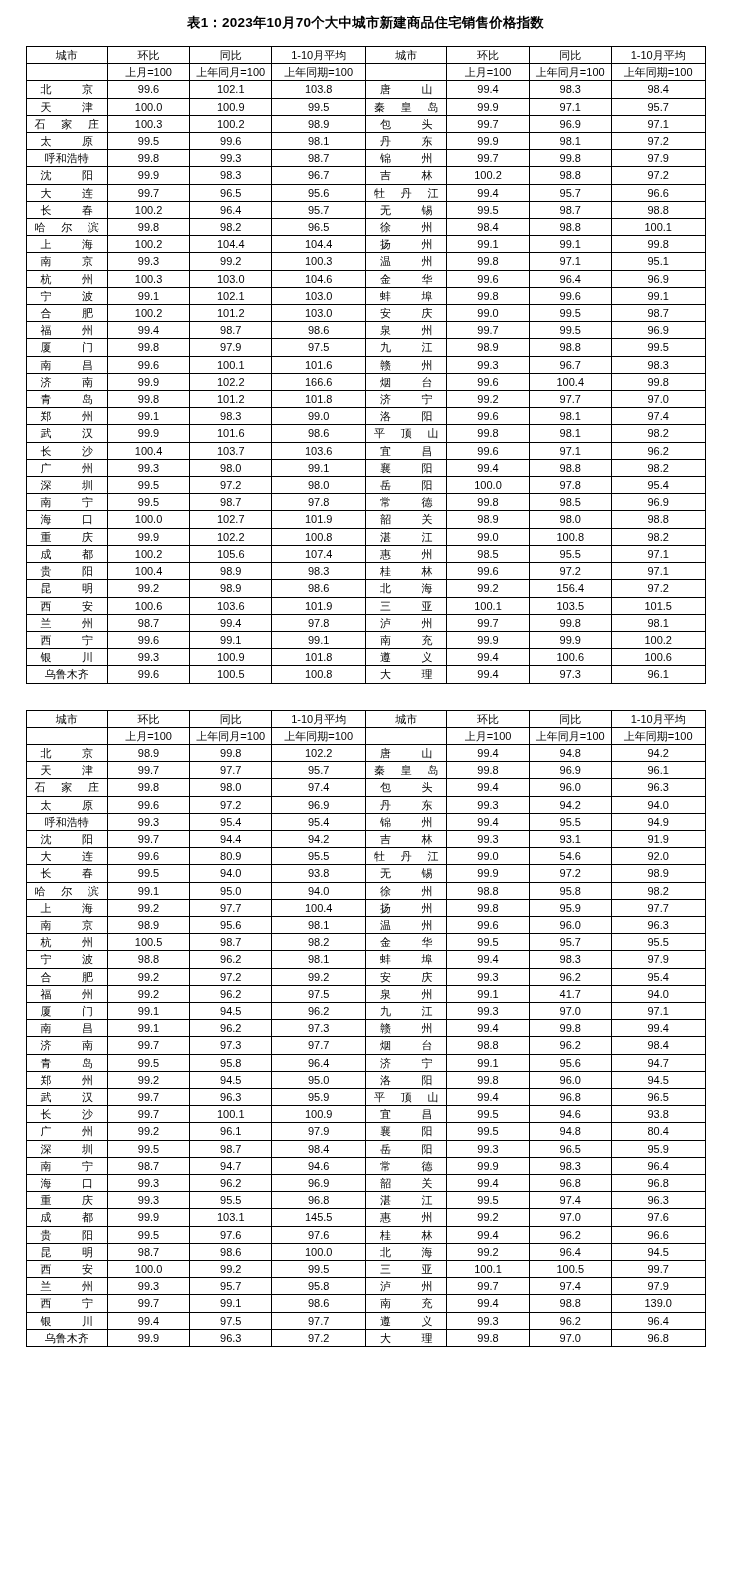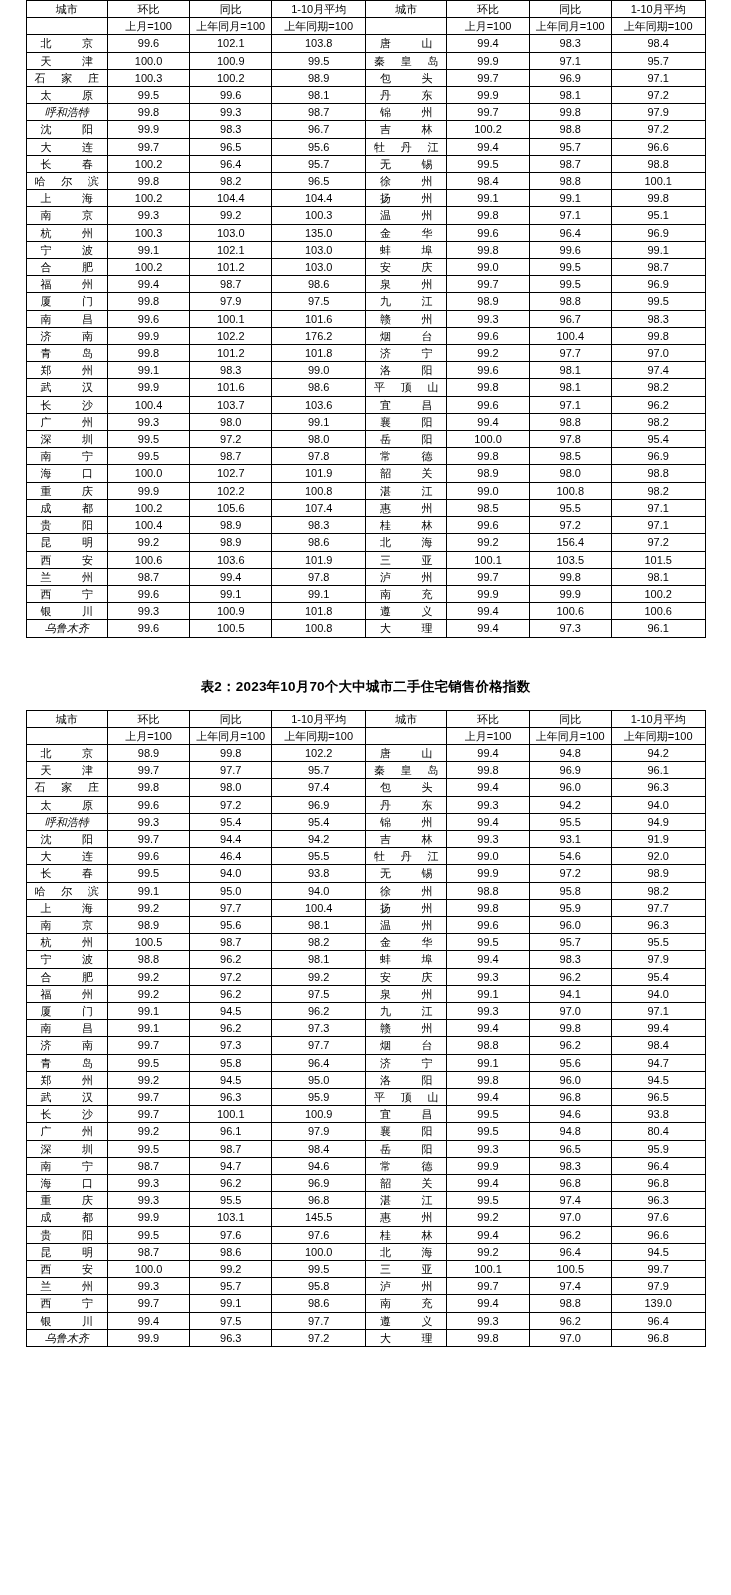--- a/index.html
+++ b/index.html
@@ -68,29 +68,770 @@
   }
   .city-cell {
     font-size: 11.5px;
     letter-spacing: 0px;
   }
   .city-inner {
     display: flex;
     justify-content: space-between;
     padding: 0 14px;
   }
-  .city-inner.one { justify-content: center; font-style: italic; }
+  .city-inner.one { justify-content: center; }
   .city-inner span { display: inline-block; }
   .num-cell { font-size: 11px; }
   .spacer { height: 26px; }
 </style>
 </head>
 <body>
 
 <div class="page">
+  <div class="table-block">
+    <div class="tbl-title">表1：2023年10月70个大中城市新建商品住宅销售价格指数</div>
+    <table class="idx">
+      <colgroup>
+        <col class="c-city">
+          <col class="c-num">
+          <col class="c-num">
+          <col class="c-num3">
+        <col class="c-city">
+          <col class="c-num">
+          <col class="c-num">
+          <col class="c-num3">
+      </colgroup>
+      <thead>
+        <tr>
+          <th class="hdr-main">城市</th>
+          <th class="hdr-main">环比</th>
+          <th class="hdr-main">同比</th>
+          <th class="hdr-main">1-10月平均</th>
+          <th class="hdr-main">城市</th>
+          <th class="hdr-main">环比</th>
+          <th class="hdr-main">同比</th>
+          <th class="hdr-main">1-10月平均</th>
+        </tr>
+        <tr>
+          <th class="hdr-sub"></th>
+          <th class="hdr-sub">上月=100</th>
+          <th class="hdr-sub">上年同月=100</th>
+          <th class="hdr-sub">上年同期=100</th>
+          <th class="hdr-sub"></th>
+          <th class="hdr-sub">上月=100</th>
+          <th class="hdr-sub">上年同月=100</th>
+          <th class="hdr-sub">上年同期=100</th>
+        </tr>
+      </thead>
+      <tbody id="tbody-1">
+          <tr>
+            <td class="city-cell">
+              <div class="city-inner">
+                <span>北</span>
+                <span>京</span>
+              </div>
+            </td>
+            <td class="num-cell">99.6</td>
+            <td class="num-cell">102.1</td>
+            <td class="num-cell">103.8</td>
+            <td class="city-cell">
+              <div class="city-inner">
+                <span>唐</span>
+                <span>山</span>
+              </div>
+            </td>
+            <td class="num-cell">99.4</td>
+            <td class="num-cell">98.3</td>
+            <td class="num-cell">98.4</td>
+          </tr>
+          <tr>
+            <td class="city-cell">
+              <div class="city-inner">
+                <span>天</span>
+                <span>津</span>
+              </div>
+            </td>
+            <td class="num-cell">100.0</td>
+            <td class="num-cell">100.9</td>
+            <td class="num-cell">99.5</td>
+            <td class="city-cell">
+              <div class="city-inner" style="padding: 0px 8px;">
+                <span>秦</span>
+                <span>皇</span>
+                <span>岛</span>
+              </div>
+            </td>
+            <td class="num-cell">99.9</td>
+            <td class="num-cell">97.1</td>
+            <td class="num-cell">95.7</td>
+          </tr>
+          <tr>
+            <td class="city-cell">
+              <div class="city-inner" style="padding: 0px 8px;">
+                <span>石</span>
+                <span>家</span>
+                <span>庄</span>
+              </div>
+            </td>
+            <td class="num-cell">100.3</td>
+            <td class="num-cell">100.2</td>
+            <td class="num-cell">98.9</td>
+            <td class="city-cell">
+              <div class="city-inner">
+                <span>包</span>
+                <span>头</span>
+              </div>
+            </td>
+            <td class="num-cell">99.7</td>
+            <td class="num-cell">96.9</td>
+            <td class="num-cell">97.1</td>
+          </tr>
+          <tr>
+            <td class="city-cell">
+              <div class="city-inner">
+                <span>太</span>
+                <span>原</span>
+              </div>
+            </td>
+            <td class="num-cell">99.5</td>
+            <td class="num-cell">99.6</td>
+            <td class="num-cell">98.1</td>
+            <td class="city-cell">
+              <div class="city-inner">
+                <span>丹</span>
+                <span>东</span>
+              </div>
+            </td>
+            <td class="num-cell">99.9</td>
+            <td class="num-cell">98.1</td>
+            <td class="num-cell">97.2</td>
+          </tr>
+          <tr>
+            <td class="city-cell">
+              <div class="city-inner one" style="padding: 0px 4px;">呼和浩特</div>
+            </td>
+            <td class="num-cell">99.8</td>
+            <td class="num-cell">99.3</td>
+            <td class="num-cell">98.7</td>
+            <td class="city-cell">
+              <div class="city-inner">
+                <span>锦</span>
+                <span>州</span>
+              </div>
+            </td>
+            <td class="num-cell">99.7</td>
+            <td class="num-cell">99.8</td>
+            <td class="num-cell">97.9</td>
+          </tr>
+          <tr>
+            <td class="city-cell">
+              <div class="city-inner">
+                <span>沈</span>
+                <span>阳</span>
+              </div>
+            </td>
+            <td class="num-cell">99.9</td>
+            <td class="num-cell">98.3</td>
+            <td class="num-cell">96.7</td>
+            <td class="city-cell">
+              <div class="city-inner">
+                <span>吉</span>
+                <span>林</span>
+              </div>
+            </td>
+            <td class="num-cell">100.2</td>
+            <td class="num-cell">98.8</td>
+            <td class="num-cell">97.2</td>
+          </tr>
+          <tr>
+            <td class="city-cell">
+              <div class="city-inner">
+                <span>大</span>
+                <span>连</span>
+              </div>
+            </td>
+            <td class="num-cell">99.7</td>
+            <td class="num-cell">96.5</td>
+            <td class="num-cell">95.6</td>
+            <td class="city-cell">
+              <div class="city-inner" style="padding: 0px 8px;">
+                <span>牡</span>
+                <span>丹</span>
+                <span>江</span>
+              </div>
+            </td>
+            <td class="num-cell">99.4</td>
+            <td class="num-cell">95.7</td>
+            <td class="num-cell">96.6</td>
+          </tr>
+          <tr>
+            <td class="city-cell">
+              <div class="city-inner">
+                <span>长</span>
+                <span>春</span>
+              </div>
+            </td>
+            <td class="num-cell">100.2</td>
+            <td class="num-cell">96.4</td>
+            <td class="num-cell">95.7</td>
+            <td class="city-cell">
+              <div class="city-inner">
+                <span>无</span>
+                <span>锡</span>
+              </div>
+            </td>
+            <td class="num-cell">99.5</td>
+            <td class="num-cell">98.7</td>
+            <td class="num-cell">98.8</td>
+          </tr>
+          <tr>
+            <td class="city-cell">
+              <div class="city-inner" style="padding: 0px 8px;">
+                <span>哈</span>
+                <span>尔</span>
+                <span>滨</span>
+              </div>
+            </td>
+            <td class="num-cell">99.8</td>
+            <td class="num-cell">98.2</td>
+            <td class="num-cell">96.5</td>
+            <td class="city-cell">
+              <div class="city-inner">
+                <span>徐</span>
+                <span>州</span>
+              </div>
+            </td>
+            <td class="num-cell">98.4</td>
+            <td class="num-cell">98.8</td>
+            <td class="num-cell">100.1</td>
+          </tr>
+          <tr>
+            <td class="city-cell">
+              <div class="city-inner">
+                <span>上</span>
+                <span>海</span>
+              </div>
+            </td>
+            <td class="num-cell">100.2</td>
+            <td class="num-cell">104.4</td>
+            <td class="num-cell">104.4</td>
+            <td class="city-cell">
+              <div class="city-inner">
+                <span>扬</span>
+                <span>州</span>
+              </div>
+            </td>
+            <td class="num-cell">99.1</td>
+            <td class="num-cell">99.1</td>
+            <td class="num-cell">99.8</td>
+          </tr>
+          <tr>
+            <td class="city-cell">
+              <div class="city-inner">
+                <span>南</span>
+                <span>京</span>
+              </div>
+            </td>
+            <td class="num-cell">99.3</td>
+            <td class="num-cell">99.2</td>
+            <td class="num-cell">100.3</td>
+            <td class="city-cell">
+              <div class="city-inner">
+                <span>温</span>
+                <span>州</span>
+              </div>
+            </td>
+            <td class="num-cell">99.8</td>
+            <td class="num-cell">97.1</td>
+            <td class="num-cell">95.1</td>
+          </tr>
+          <tr>
+            <td class="city-cell">
+              <div class="city-inner">
+                <span>杭</span>
+                <span>州</span>
+              </div>
+            </td>
+            <td class="num-cell">100.3</td>
+            <td class="num-cell">103.0</td>
+            <td class="num-cell">104.6</td>
+            <td class="city-cell">
+              <div class="city-inner">
+                <span>金</span>
+                <span>华</span>
+              </div>
+            </td>
+            <td class="num-cell">99.6</td>
+            <td class="num-cell">96.4</td>
+            <td class="num-cell">96.9</td>
+          </tr>
+          <tr>
+            <td class="city-cell">
+              <div class="city-inner">
+                <span>宁</span>
+                <span>波</span>
+              </div>
+            </td>
+            <td class="num-cell">99.1</td>
+            <td class="num-cell">102.1</td>
+            <td class="num-cell">103.0</td>
+            <td class="city-cell">
+              <div class="city-inner">
+                <span>蚌</span>
+                <span>埠</span>
+              </div>
+            </td>
+            <td class="num-cell">99.8</td>
+            <td class="num-cell">99.6</td>
+            <td class="num-cell">99.1</td>
+          </tr>
+          <tr>
+            <td class="city-cell">
+              <div class="city-inner">
+                <span>合</span>
+                <span>肥</span>
+              </div>
+            </td>
+            <td class="num-cell">100.2</td>
+            <td class="num-cell">101.2</td>
+            <td class="num-cell">103.0</td>
+            <td class="city-cell">
+              <div class="city-inner">
+                <span>安</span>
+                <span>庆</span>
+              </div>
+            </td>
+            <td class="num-cell">99.0</td>
+            <td class="num-cell">99.5</td>
+            <td class="num-cell">98.7</td>
+          </tr>
+          <tr>
+            <td class="city-cell">
+              <div class="city-inner">
+                <span>福</span>
+                <span>州</span>
+              </div>
+            </td>
+            <td class="num-cell">99.4</td>
+            <td class="num-cell">98.7</td>
+            <td class="num-cell">98.6</td>
+            <td class="city-cell">
+              <div class="city-inner">
+                <span>泉</span>
+                <span>州</span>
+              </div>
+            </td>
+            <td class="num-cell">99.7</td>
+            <td class="num-cell">99.5</td>
+            <td class="num-cell">96.9</td>
+          </tr>
+          <tr>
+            <td class="city-cell">
+              <div class="city-inner">
+                <span>厦</span>
+                <span>门</span>
+              </div>
+            </td>
+            <td class="num-cell">99.8</td>
+            <td class="num-cell">97.9</td>
+            <td class="num-cell">97.5</td>
+            <td class="city-cell">
+              <div class="city-inner">
+                <span>九</span>
+                <span>江</span>
+              </div>
+            </td>
+            <td class="num-cell">98.9</td>
+            <td class="num-cell">98.8</td>
+            <td class="num-cell">99.5</td>
+          </tr>
+          <tr>
+            <td class="city-cell">
+              <div class="city-inner">
+                <span>南</span>
+                <span>昌</span>
+              </div>
+            </td>
+            <td class="num-cell">99.6</td>
+            <td class="num-cell">100.1</td>
+            <td class="num-cell">101.6</td>
+            <td class="city-cell">
+              <div class="city-inner">
+                <span>赣</span>
+                <span>州</span>
+              </div>
+            </td>
+            <td class="num-cell">99.3</td>
+            <td class="num-cell">96.7</td>
+            <td class="num-cell">98.3</td>
+          </tr>
+          <tr>
+            <td class="city-cell">
+              <div class="city-inner">
+                <span>济</span>
+                <span>南</span>
+              </div>
+            </td>
+            <td class="num-cell">99.9</td>
+            <td class="num-cell">102.2</td>
+            <td class="num-cell">166.6</td>
+            <td class="city-cell">
+              <div class="city-inner">
+                <span>烟</span>
+                <span>台</span>
+              </div>
+            </td>
+            <td class="num-cell">99.6</td>
+            <td class="num-cell">100.4</td>
+            <td class="num-cell">99.8</td>
+          </tr>
+          <tr>
+            <td class="city-cell">
+              <div class="city-inner">
+                <span>青</span>
+                <span>岛</span>
+              </div>
+            </td>
+            <td class="num-cell">99.8</td>
+            <td class="num-cell">101.2</td>
+            <td class="num-cell">101.8</td>
+            <td class="city-cell">
+              <div class="city-inner">
+                <span>济</span>
+                <span>宁</span>
+              </div>
+            </td>
+            <td class="num-cell">99.2</td>
+            <td class="num-cell">97.7</td>
+            <td class="num-cell">97.0</td>
+          </tr>
+          <tr>
+            <td class="city-cell">
+              <div class="city-inner">
+                <span>郑</span>
+                <span>州</span>
+              </div>
+            </td>
+            <td class="num-cell">99.1</td>
+            <td class="num-cell">98.3</td>
+            <td class="num-cell">99.0</td>
+            <td class="city-cell">
+              <div class="city-inner">
+                <span>洛</span>
+                <span>阳</span>
+              </div>
+            </td>
+            <td class="num-cell">99.6</td>
+            <td class="num-cell">98.1</td>
+            <td class="num-cell">97.4</td>
+          </tr>
+          <tr>
+            <td class="city-cell">
+              <div class="city-inner">
+                <span>武</span>
+                <span>汉</span>
+              </div>
+            </td>
+            <td class="num-cell">99.9</td>
+            <td class="num-cell">101.6</td>
+            <td class="num-cell">98.6</td>
+            <td class="city-cell">
+              <div class="city-inner" style="padding: 0px 8px;">
+                <span>平</span>
+                <span>顶</span>
+                <span>山</span>
+              </div>
+            </td>
+            <td class="num-cell">99.8</td>
+            <td class="num-cell">98.1</td>
+            <td class="num-cell">98.2</td>
+          </tr>
+          <tr>
+            <td class="city-cell">
+              <div class="city-inner">
+                <span>长</span>
+                <span>沙</span>
+              </div>
+            </td>
+            <td class="num-cell">100.4</td>
+            <td class="num-cell">103.7</td>
+            <td class="num-cell">103.6</td>
+            <td class="city-cell">
+              <div class="city-inner">
+                <span>宜</span>
+                <span>昌</span>
+              </div>
+            </td>
+            <td class="num-cell">99.6</td>
+            <td class="num-cell">97.1</td>
+            <td class="num-cell">96.2</td>
+          </tr>
+          <tr>
+            <td class="city-cell">
+              <div class="city-inner">
+                <span>广</span>
+                <span>州</span>
+              </div>
+            </td>
+            <td class="num-cell">99.3</td>
+            <td class="num-cell">98.0</td>
+            <td class="num-cell">99.1</td>
+            <td class="city-cell">
+              <div class="city-inner">
+                <span>襄</span>
+                <span>阳</span>
+              </div>
+            </td>
+            <td class="num-cell">99.4</td>
+            <td class="num-cell">98.8</td>
+            <td class="num-cell">98.2</td>
+          </tr>
+          <tr>
+            <td class="city-cell">
+              <div class="city-inner">
+                <span>深</span>
+                <span>圳</span>
+              </div>
+            </td>
+            <td class="num-cell">99.5</td>
+            <td class="num-cell">97.2</td>
+            <td class="num-cell">98.0</td>
+            <td class="city-cell">
+              <div class="city-inner">
+                <span>岳</span>
+                <span>阳</span>
+              </div>
+            </td>
+            <td class="num-cell">100.0</td>
+            <td class="num-cell">97.8</td>
+            <td class="num-cell">95.4</td>
+          </tr>
+          <tr>
+            <td class="city-cell">
+              <div class="city-inner">
+                <span>南</span>
+                <span>宁</span>
+              </div>
+            </td>
+            <td class="num-cell">99.5</td>
+            <td class="num-cell">98.7</td>
+            <td class="num-cell">97.8</td>
+            <td class="city-cell">
+              <div class="city-inner">
+                <span>常</span>
+                <span>德</span>
+              </div>
+            </td>
+            <td class="num-cell">99.8</td>
+            <td class="num-cell">98.5</td>
+            <td class="num-cell">96.9</td>
+          </tr>
+          <tr>
+            <td class="city-cell">
+              <div class="city-inner">
+                <span>海</span>
+                <span>口</span>
+              </div>
+            </td>
+            <td class="num-cell">100.0</td>
+            <td class="num-cell">102.7</td>
+            <td class="num-cell">101.9</td>
+            <td class="city-cell">
+              <div class="city-inner">
+                <span>韶</span>
+                <span>关</span>
+              </div>
+            </td>
+            <td class="num-cell">98.9</td>
+            <td class="num-cell">98.0</td>
+            <td class="num-cell">98.8</td>
+          </tr>
+          <tr>
+            <td class="city-cell">
+              <div class="city-inner">
+                <span>重</span>
+                <span>庆</span>
+              </div>
+            </td>
+            <td class="num-cell">99.9</td>
+            <td class="num-cell">102.2</td>
+            <td class="num-cell">100.8</td>
+            <td class="city-cell">
+              <div class="city-inner">
+                <span>湛</span>
+                <span>江</span>
+              </div>
+            </td>
+            <td class="num-cell">99.0</td>
+            <td class="num-cell">100.8</td>
+            <td class="num-cell">98.2</td>
+          </tr>
+          <tr>
+            <td class="city-cell">
+              <div class="city-inner">
+                <span>成</span>
+                <span>都</span>
+              </div>
+            </td>
+            <td class="num-cell">100.2</td>
+            <td class="num-cell">105.6</td>
+            <td class="num-cell">107.4</td>
+            <td class="city-cell">
+              <div class="city-inner">
+                <span>惠</span>
+                <span>州</span>
+              </div>
+            </td>
+            <td class="num-cell">98.5</td>
+            <td class="num-cell">95.5</td>
+            <td class="num-cell">97.1</td>
+          </tr>
+          <tr>
+            <td class="city-cell">
+              <div class="city-inner">
+                <span>贵</span>
+                <span>阳</span>
+              </div>
+            </td>
+            <td class="num-cell">100.4</td>
+            <td class="num-cell">98.9</td>
+            <td class="num-cell">98.3</td>
+            <td class="city-cell">
+              <div class="city-inner">
+                <span>桂</span>
+                <span>林</span>
+              </div>
+            </td>
+            <td class="num-cell">99.6</td>
+            <td class="num-cell">97.2</td>
+            <td class="num-cell">97.1</td>
+          </tr>
+          <tr>
+            <td class="city-cell">
+              <div class="city-inner">
+                <span>昆</span>
+                <span>明</span>
+              </div>
+            </td>
+            <td class="num-cell">99.2</td>
+            <td class="num-cell">98.9</td>
+            <td class="num-cell">98.6</td>
+            <td class="city-cell">
+              <div class="city-inner">
+                <span>北</span>
+                <span>海</span>
+              </div>
+            </td>
+            <td class="num-cell">99.2</td>
+            <td class="num-cell">156.4</td>
+            <td class="num-cell">97.2</td>
+          </tr>
+          <tr>
+            <td class="city-cell">
+              <div class="city-inner">
+                <span>西</span>
+                <span>安</span>
+              </div>
+            </td>
+            <td class="num-cell">100.6</td>
+            <td class="num-cell">103.6</td>
+            <td class="num-cell">101.9</td>
+            <td class="city-cell">
+              <div class="city-inner">
+                <span>三</span>
+                <span>亚</span>
+              </div>
+            </td>
+            <td class="num-cell">100.1</td>
+            <td class="num-cell">103.5</td>
+            <td class="num-cell">101.5</td>
+          </tr>
+          <tr>
+            <td class="city-cell">
+              <div class="city-inner">
+                <span>兰</span>
+                <span>州</span>
+              </div>
+            </td>
+            <td class="num-cell">98.7</td>
+            <td class="num-cell">99.4</td>
+            <td class="num-cell">97.8</td>
+            <td class="city-cell">
+              <div class="city-inner">
+                <span>泸</span>
+                <span>州</span>
+              </div>
+            </td>
+            <td class="num-cell">99.7</td>
+            <td class="num-cell">99.8</td>
+            <td class="num-cell">98.1</td>
+          </tr>
+          <tr>
+            <td class="city-cell">
+              <div class="city-inner">
+                <span>西</span>
+                <span>宁</span>
+              </div>
+            </td>
+            <td class="num-cell">99.6</td>
+            <td class="num-cell">99.1</td>
+            <td class="num-cell">99.1</td>
+            <td class="city-cell">
+              <div class="city-inner">
+                <span>南</span>
+                <span>充</span>
+              </div>
+            </td>
+            <td class="num-cell">99.9</td>
+            <td class="num-cell">99.9</td>
+            <td class="num-cell">100.2</td>
+          </tr>
+          <tr>
+            <td class="city-cell">
+              <div class="city-inner">
+                <span>银</span>
+                <span>川</span>
+              </div>
+            </td>
+            <td class="num-cell">99.3</td>
+            <td class="num-cell">100.9</td>
+            <td class="num-cell">101.8</td>
+            <td class="city-cell">
+              <div class="city-inner">
+                <span>遵</span>
+                <span>义</span>
+              </div>
+            </td>
+            <td class="num-cell">99.4</td>
+            <td class="num-cell">100.6</td>
+            <td class="num-cell">100.6</td>
+          </tr>
+          <tr>
+            <td class="city-cell">
+              <div class="city-inner one" style="padding: 0px 4px;">乌鲁木齐</div>
+            </td>
+            <td class="num-cell">99.6</td>
+            <td class="num-cell">100.5</td>
+            <td class="num-cell">100.8</td>
+            <td class="city-cell">
+              <div class="city-inner">
+                <span>大</span>
+                <span>理</span>
+              </div>
+            </td>
+            <td class="num-cell">99.4</td>
+            <td class="num-cell">97.3</td>
+            <td class="num-cell">96.1</td>
+          </tr>
+        </tbody>
+    </table>
+  </div>
+
+  <div class="spacer"></div>
+
   <div class="table-block">
     <table class="idx">
       <colgroup>
         <col class="c-city">
           <col class="c-num">
           <col class="c-num">
           <col class="c-num3">
         <col class="c-city">
           <col class="c-num">
           <col class="c-num">
@@ -111,930 +852,189 @@
           <th class="hdr-sub"></th>
           <th class="hdr-sub">上月=100</th>
           <th class="hdr-sub">上年同月=100</th>
           <th class="hdr-sub">上年同期=100</th>
           <th class="hdr-sub"></th>
           <th class="hdr-sub">上月=100</th>
           <th class="hdr-sub">上年同月=100</th>
           <th class="hdr-sub">上年同期=100</th>
         </tr>
       </thead>
-      <tbody id="tbody-1">
+      <tbody id="tbody-2">
           <tr>
             <td class="city-cell">
               <div class="city-inner">
                 <span>北</span>
                 <span>京</span>
               </div>
             </td>
-            <td class="num-cell">99.6</td>
-            <td class="num-cell">102.1</td>
-            <td class="num-cell">103.8</td>
+            <td class="num-cell">98.9</td>
+            <td class="num-cell">99.8</td>
+            <td class="num-cell">102.2</td>
             <td class="city-cell">
               <div class="city-inner">
                 <span>唐</span>
                 <span>山</span>
               </div>
             </td>
             <td class="num-cell">99.4</td>
-            <td class="num-cell">98.3</td>
-            <td class="num-cell">98.4</td>
+            <td class="num-cell">94.8</td>
+            <td class="num-cell">94.2</td>
           </tr>
           <tr>
             <td class="city-cell">
               <div class="city-inner">
                 <span>天</span>
                 <span>津</span>
               </div>
             </td>
-            <td class="num-cell">100.0</td>
-            <td class="num-cell">100.9</td>
-            <td class="num-cell">99.5</td>
+            <td class="num-cell">99.7</td>
+            <td class="num-cell">97.7</td>
+            <td class="num-cell">95.7</td>
             <td class="city-cell">
               <div class="city-inner" style="padding: 0px 8px;">
                 <span>秦</span>
                 <span>皇</span>
                 <span>岛</span>
               </div>
             </td>
-            <td class="num-cell">99.9</td>
-            <td class="num-cell">97.1</td>
-            <td class="num-cell">95.7</td>
+            <td class="num-cell">99.8</td>
+            <td class="num-cell">96.9</td>
+            <td class="num-cell">96.1</td>
           </tr>
           <tr>
             <td class="city-cell">
               <div class="city-inner" style="padding: 0px 8px;">
                 <span>石</span>
                 <span>家</span>
                 <span>庄</span>
               </div>
             </td>
-            <td class="num-cell">100.3</td>
-            <td class="num-cell">100.2</td>
-            <td class="num-cell">98.9</td>
+            <td class="num-cell">99.8</td>
+            <td class="num-cell">98.0</td>
+            <td class="num-cell">97.4</td>
             <td class="city-cell">
               <div class="city-inner">
                 <span>包</span>
                 <span>头</span>
               </div>
             </td>
-            <td class="num-cell">99.7</td>
-            <td class="num-cell">96.9</td>
-            <td class="num-cell">97.1</td>
+            <td class="num-cell">99.4</td>
+            <td class="num-cell">96.0</td>
+            <td class="num-cell">96.3</td>
           </tr>
           <tr>
             <td class="city-cell">
               <div class="city-inner">
                 <span>太</span>
                 <span>原</span>
               </div>
             </td>
-            <td class="num-cell">99.5</td>
             <td class="num-cell">99.6</td>
-            <td class="num-cell">98.1</td>
+            <td class="num-cell">97.2</td>
+            <td class="num-cell">96.9</td>
             <td class="city-cell">
               <div class="city-inner">
                 <span>丹</span>
                 <span>东</span>
               </div>
             </td>
-            <td class="num-cell">99.9</td>
-            <td class="num-cell">98.1</td>
-            <td class="num-cell">97.2</td>
+            <td class="num-cell">99.3</td>
+            <td class="num-cell">94.2</td>
+            <td class="num-cell">94.0</td>
           </tr>
           <tr>
             <td class="city-cell">
               <div class="city-inner one" style="padding: 0px 4px;">呼和浩特</div>
             </td>
-            <td class="num-cell">99.8</td>
             <td class="num-cell">99.3</td>
-            <td class="num-cell">98.7</td>
+            <td class="num-cell">95.4</td>
+            <td class="num-cell">95.4</td>
             <td class="city-cell">
               <div class="city-inner">
                 <span>锦</span>
                 <span>州</span>
               </div>
             </td>
-            <td class="num-cell">99.7</td>
-            <td class="num-cell">99.8</td>
-            <td class="num-cell">97.9</td>
+            <td class="num-cell">99.4</td>
+            <td class="num-cell">95.5</td>
+            <td class="num-cell">94.9</td>
           </tr>
           <tr>
             <td class="city-cell">
               <div class="city-inner">
                 <span>沈</span>
                 <span>阳</span>
               </div>
             </td>
-            <td class="num-cell">99.9</td>
-            <td class="num-cell">98.3</td>
-            <td class="num-cell">96.7</td>
+            <td class="num-cell">99.7</td>
+            <td class="num-cell">94.4</td>
+            <td class="num-cell">94.2</td>
             <td class="city-cell">
               <div class="city-inner">
                 <span>吉</span>
                 <span>林</span>
               </div>
             </td>
-            <td class="num-cell">100.2</td>
-            <td class="num-cell">98.8</td>
-            <td class="num-cell">97.2</td>
+            <td class="num-cell">99.3</td>
+            <td class="num-cell">93.1</td>
+            <td class="num-cell">91.9</td>
           </tr>
           <tr>
             <td class="city-cell">
               <div class="city-inner">
                 <span>大</span>
                 <span>连</span>
               </div>
             </td>
-            <td class="num-cell">99.7</td>
-            <td class="num-cell">96.5</td>
-            <td class="num-cell">95.6</td>
+            <td class="num-cell">99.6</td>
+            <td class="num-cell">80.9</td>
+            <td class="num-cell">95.5</td>
             <td class="city-cell">
               <div class="city-inner" style="padding: 0px 8px;">
                 <span>牡</span>
                 <span>丹</span>
                 <span>江</span>
               </div>
             </td>
-            <td class="num-cell">99.4</td>
-            <td class="num-cell">95.7</td>
-            <td class="num-cell">96.6</td>
+            <td class="num-cell">99.0</td>
+            <td class="num-cell">54.6</td>
+            <td class="num-cell">92.0</td>
           </tr>
           <tr>
             <td class="city-cell">
               <div class="city-inner">
                 <span>长</span>
                 <span>春</span>
               </div>
             </td>
-            <td class="num-cell">100.2</td>
-            <td class="num-cell">96.4</td>
-            <td class="num-cell">95.7</td>
+            <td class="num-cell">99.5</td>
+            <td class="num-cell">94.0</td>
+            <td class="num-cell">93.8</td>
             <td class="city-cell">
               <div class="city-inner">
                 <span>无</span>
                 <span>锡</span>
               </div>
             </td>
-            <td class="num-cell">99.5</td>
-            <td class="num-cell">98.7</td>
-            <td class="num-cell">98.8</td>
+            <td class="num-cell">99.9</td>
+            <td class="num-cell">97.2</td>
+            <td class="num-cell">98.9</td>
           </tr>
           <tr>
             <td class="city-cell">
               <div class="city-inner" style="padding: 0px 8px;">
                 <span>哈</span>
                 <span>尔</span>
                 <span>滨</span>
               </div>
             </td>
-            <td class="num-cell">99.8</td>
-            <td class="num-cell">98.2</td>
-            <td class="num-cell">96.5</td>
-            <td class="city-cell">
-              <div class="city-inner">
-                <span>徐</span>
-                <span>州</span>
-              </div>
-            </td>
-            <td class="num-cell">98.4</td>
-            <td class="num-cell">98.8</td>
-            <td class="num-cell">100.1</td>
-          </tr>
-          <tr>
-            <td class="city-cell">
-              <div class="city-inner">
-                <span>上</span>
-                <span>海</span>
-              </div>
-            </td>
-            <td class="num-cell">100.2</td>
-            <td class="num-cell">104.4</td>
-            <td class="num-cell">104.4</td>
-            <td class="city-cell">
-              <div class="city-inner">
-                <span>扬</span>
-                <span>州</span>
-              </div>
-            </td>
-            <td class="num-cell">99.1</td>
-            <td class="num-cell">99.1</td>
-            <td class="num-cell">99.8</td>
-          </tr>
-          <tr>
-            <td class="city-cell">
-              <div class="city-inner">
-                <span>南</span>
-                <span>京</span>
-              </div>
-            </td>
-            <td class="num-cell">99.3</td>
-            <td class="num-cell">99.2</td>
-            <td class="num-cell">100.3</td>
-            <td class="city-cell">
-              <div class="city-inner">
-                <span>温</span>
-                <span>州</span>
-              </div>
-            </td>
-            <td class="num-cell">99.8</td>
-            <td class="num-cell">97.1</td>
-            <td class="num-cell">95.1</td>
-          </tr>
-          <tr>
-            <td class="city-cell">
-              <div class="city-inner">
-                <span>杭</span>
-                <span>州</span>
-              </div>
-            </td>
-            <td class="num-cell">100.3</td>
-            <td class="num-cell">103.0</td>
-            <td class="num-cell">135.0</td>
-            <td class="city-cell">
-              <div class="city-inner">
-                <span>金</span>
-                <span>华</span>
-              </div>
-            </td>
-            <td class="num-cell">99.6</td>
-            <td class="num-cell">96.4</td>
-            <td class="num-cell">96.9</td>
-          </tr>
-          <tr>
-            <td class="city-cell">
-              <div class="city-inner">
-                <span>宁</span>
-                <span>波</span>
-              </div>
-            </td>
-            <td class="num-cell">99.1</td>
-            <td class="num-cell">102.1</td>
-            <td class="num-cell">103.0</td>
-            <td class="city-cell">
-              <div class="city-inner">
-                <span>蚌</span>
-                <span>埠</span>
-              </div>
-            </td>
-            <td class="num-cell">99.8</td>
-            <td class="num-cell">99.6</td>
-            <td class="num-cell">99.1</td>
-          </tr>
-          <tr>
-            <td class="city-cell">
-              <div class="city-inner">
-                <span>合</span>
-                <span>肥</span>
-              </div>
-            </td>
-            <td class="num-cell">100.2</td>
-            <td class="num-cell">101.2</td>
-            <td class="num-cell">103.0</td>
-            <td class="city-cell">
-              <div class="city-inner">
-                <span>安</span>
-                <span>庆</span>
-              </div>
-            </td>
-            <td class="num-cell">99.0</td>
-            <td class="num-cell">99.5</td>
-            <td class="num-cell">98.7</td>
-          </tr>
-          <tr>
-            <td class="city-cell">
-              <div class="city-inner">
-                <span>福</span>
-                <span>州</span>
-              </div>
-            </td>
-            <td class="num-cell">99.4</td>
-            <td class="num-cell">98.7</td>
-            <td class="num-cell">98.6</td>
-            <td class="city-cell">
-              <div class="city-inner">
-                <span>泉</span>
-                <span>州</span>
-              </div>
-            </td>
-            <td class="num-cell">99.7</td>
-            <td class="num-cell">99.5</td>
-            <td class="num-cell">96.9</td>
-          </tr>
-          <tr>
-            <td class="city-cell">
-              <div class="city-inner">
-                <span>厦</span>
-                <span>门</span>
-              </div>
-            </td>
-            <td class="num-cell">99.8</td>
-            <td class="num-cell">97.9</td>
-            <td class="num-cell">97.5</td>
-            <td class="city-cell">
-              <div class="city-inner">
-                <span>九</span>
-                <span>江</span>
-              </div>
-            </td>
-            <td class="num-cell">98.9</td>
-            <td class="num-cell">98.8</td>
-            <td class="num-cell">99.5</td>
-          </tr>
-          <tr>
-            <td class="city-cell">
-              <div class="city-inner">
-                <span>南</span>
-                <span>昌</span>
-              </div>
-            </td>
-            <td class="num-cell">99.6</td>
-            <td class="num-cell">100.1</td>
-            <td class="num-cell">101.6</td>
-            <td class="city-cell">
-              <div class="city-inner">
-                <span>赣</span>
-                <span>州</span>
-              </div>
-            </td>
-            <td class="num-cell">99.3</td>
-            <td class="num-cell">96.7</td>
-            <td class="num-cell">98.3</td>
-          </tr>
-          <tr>
-            <td class="city-cell">
-              <div class="city-inner">
-                <span>济</span>
-                <span>南</span>
-              </div>
-            </td>
-            <td class="num-cell">99.9</td>
-            <td class="num-cell">102.2</td>
-            <td class="num-cell">176.2</td>
-            <td class="city-cell">
-              <div class="city-inner">
-                <span>烟</span>
-                <span>台</span>
-              </div>
-            </td>
-            <td class="num-cell">99.6</td>
-            <td class="num-cell">100.4</td>
-            <td class="num-cell">99.8</td>
-          </tr>
-          <tr>
-            <td class="city-cell">
-              <div class="city-inner">
-                <span>青</span>
-                <span>岛</span>
-              </div>
-            </td>
-            <td class="num-cell">99.8</td>
-            <td class="num-cell">101.2</td>
-            <td class="num-cell">101.8</td>
-            <td class="city-cell">
-              <div class="city-inner">
-                <span>济</span>
-                <span>宁</span>
-              </div>
-            </td>
-            <td class="num-cell">99.2</td>
-            <td class="num-cell">97.7</td>
-            <td class="num-cell">97.0</td>
-          </tr>
-          <tr>
-            <td class="city-cell">
-              <div class="city-inner">
-                <span>郑</span>
-                <span>州</span>
-              </div>
-            </td>
-            <td class="num-cell">99.1</td>
-            <td class="num-cell">98.3</td>
-            <td class="num-cell">99.0</td>
-            <td class="city-cell">
-              <div class="city-inner">
-                <span>洛</span>
-                <span>阳</span>
-              </div>
-            </td>
-            <td class="num-cell">99.6</td>
-            <td class="num-cell">98.1</td>
-            <td class="num-cell">97.4</td>
-          </tr>
-          <tr>
-            <td class="city-cell">
-              <div class="city-inner">
-                <span>武</span>
-                <span>汉</span>
-              </div>
-            </td>
-            <td class="num-cell">99.9</td>
-            <td class="num-cell">101.6</td>
-            <td class="num-cell">98.6</td>
-            <td class="city-cell">
-              <div class="city-inner" style="padding: 0px 8px;">
-                <span>平</span>
-                <span>顶</span>
-                <span>山</span>
-              </div>
-            </td>
-            <td class="num-cell">99.8</td>
-            <td class="num-cell">98.1</td>
-            <td class="num-cell">98.2</td>
-          </tr>
-          <tr>
-            <td class="city-cell">
-              <div class="city-inner">
-                <span>长</span>
-                <span>沙</span>
-              </div>
-            </td>
-            <td class="num-cell">100.4</td>
-            <td class="num-cell">103.7</td>
-            <td class="num-cell">103.6</td>
-            <td class="city-cell">
-              <div class="city-inner">
-                <span>宜</span>
-                <span>昌</span>
-              </div>
-            </td>
-            <td class="num-cell">99.6</td>
-            <td class="num-cell">97.1</td>
-            <td class="num-cell">96.2</td>
-          </tr>
-          <tr>
-            <td class="city-cell">
-              <div class="city-inner">
-                <span>广</span>
-                <span>州</span>
-              </div>
-            </td>
-            <td class="num-cell">99.3</td>
-            <td class="num-cell">98.0</td>
-            <td class="num-cell">99.1</td>
-            <td class="city-cell">
-              <div class="city-inner">
-                <span>襄</span>
-                <span>阳</span>
-              </div>
-            </td>
-            <td class="num-cell">99.4</td>
-            <td class="num-cell">98.8</td>
-            <td class="num-cell">98.2</td>
-          </tr>
-          <tr>
-            <td class="city-cell">
-              <div class="city-inner">
-                <span>深</span>
-                <span>圳</span>
-              </div>
-            </td>
-            <td class="num-cell">99.5</td>
-            <td class="num-cell">97.2</td>
-            <td class="num-cell">98.0</td>
-            <td class="city-cell">
-              <div class="city-inner">
-                <span>岳</span>
-                <span>阳</span>
-              </div>
-            </td>
-            <td class="num-cell">100.0</td>
-            <td class="num-cell">97.8</td>
-            <td class="num-cell">95.4</td>
-          </tr>
-          <tr>
-            <td class="city-cell">
-              <div class="city-inner">
-                <span>南</span>
-                <span>宁</span>
-              </div>
-            </td>
-            <td class="num-cell">99.5</td>
-            <td class="num-cell">98.7</td>
-            <td class="num-cell">97.8</td>
-            <td class="city-cell">
-              <div class="city-inner">
-                <span>常</span>
-                <span>德</span>
-              </div>
-            </td>
-            <td class="num-cell">99.8</td>
-            <td class="num-cell">98.5</td>
-            <td class="num-cell">96.9</td>
-          </tr>
-          <tr>
-            <td class="city-cell">
-              <div class="city-inner">
-                <span>海</span>
-                <span>口</span>
-              </div>
-            </td>
-            <td class="num-cell">100.0</td>
-            <td class="num-cell">102.7</td>
-            <td class="num-cell">101.9</td>
-            <td class="city-cell">
-              <div class="city-inner">
-                <span>韶</span>
-                <span>关</span>
-              </div>
-            </td>
-            <td class="num-cell">98.9</td>
-            <td class="num-cell">98.0</td>
-            <td class="num-cell">98.8</td>
-          </tr>
-          <tr>
-            <td class="city-cell">
-              <div class="city-inner">
-                <span>重</span>
-                <span>庆</span>
-              </div>
-            </td>
-            <td class="num-cell">99.9</td>
-            <td class="num-cell">102.2</td>
-            <td class="num-cell">100.8</td>
-            <td class="city-cell">
-              <div class="city-inner">
-                <span>湛</span>
-                <span>江</span>
-              </div>
-            </td>
-            <td class="num-cell">99.0</td>
-            <td class="num-cell">100.8</td>
-            <td class="num-cell">98.2</td>
-          </tr>
-          <tr>
-            <td class="city-cell">
-              <div class="city-inner">
-                <span>成</span>
-                <span>都</span>
-              </div>
-            </td>
-            <td class="num-cell">100.2</td>
-            <td class="num-cell">105.6</td>
-            <td class="num-cell">107.4</td>
-            <td class="city-cell">
-              <div class="city-inner">
-                <span>惠</span>
-                <span>州</span>
-              </div>
-            </td>
-            <td class="num-cell">98.5</td>
-            <td class="num-cell">95.5</td>
-            <td class="num-cell">97.1</td>
-          </tr>
-          <tr>
-            <td class="city-cell">
-              <div class="city-inner">
-                <span>贵</span>
-                <span>阳</span>
-              </div>
-            </td>
-            <td class="num-cell">100.4</td>
-            <td class="num-cell">98.9</td>
-            <td class="num-cell">98.3</td>
-            <td class="city-cell">
-              <div class="city-inner">
-                <span>桂</span>
-                <span>林</span>
-              </div>
-            </td>
-            <td class="num-cell">99.6</td>
-            <td class="num-cell">97.2</td>
-            <td class="num-cell">97.1</td>
-          </tr>
-          <tr>
-            <td class="city-cell">
-              <div class="city-inner">
-                <span>昆</span>
-                <span>明</span>
-              </div>
-            </td>
-            <td class="num-cell">99.2</td>
-            <td class="num-cell">98.9</td>
-            <td class="num-cell">98.6</td>
-            <td class="city-cell">
-              <div class="city-inner">
-                <span>北</span>
-                <span>海</span>
-              </div>
-            </td>
-            <td class="num-cell">99.2</td>
-            <td class="num-cell">156.4</td>
-            <td class="num-cell">97.2</td>
-          </tr>
-          <tr>
-            <td class="city-cell">
-              <div class="city-inner">
-                <span>西</span>
-                <span>安</span>
-              </div>
-            </td>
-            <td class="num-cell">100.6</td>
-            <td class="num-cell">103.6</td>
-            <td class="num-cell">101.9</td>
-            <td class="city-cell">
-              <div class="city-inner">
-                <span>三</span>
-                <span>亚</span>
-              </div>
-            </td>
-            <td class="num-cell">100.1</td>
-            <td class="num-cell">103.5</td>
-            <td class="num-cell">101.5</td>
-          </tr>
-          <tr>
-            <td class="city-cell">
-              <div class="city-inner">
-                <span>兰</span>
-                <span>州</span>
-              </div>
-            </td>
-            <td class="num-cell">98.7</td>
-            <td class="num-cell">99.4</td>
-            <td class="num-cell">97.8</td>
-            <td class="city-cell">
-              <div class="city-inner">
-                <span>泸</span>
-                <span>州</span>
-              </div>
-            </td>
-            <td class="num-cell">99.7</td>
-            <td class="num-cell">99.8</td>
-            <td class="num-cell">98.1</td>
-          </tr>
-          <tr>
-            <td class="city-cell">
-              <div class="city-inner">
-                <span>西</span>
-                <span>宁</span>
-              </div>
-            </td>
-            <td class="num-cell">99.6</td>
-            <td class="num-cell">99.1</td>
-            <td class="num-cell">99.1</td>
-            <td class="city-cell">
-              <div class="city-inner">
-                <span>南</span>
-                <span>充</span>
-              </div>
-            </td>
-            <td class="num-cell">99.9</td>
-            <td class="num-cell">99.9</td>
-            <td class="num-cell">100.2</td>
-          </tr>
-          <tr>
-            <td class="city-cell">
-              <div class="city-inner">
-                <span>银</span>
-                <span>川</span>
-              </div>
-            </td>
-            <td class="num-cell">99.3</td>
-            <td class="num-cell">100.9</td>
-            <td class="num-cell">101.8</td>
-            <td class="city-cell">
-              <div class="city-inner">
-                <span>遵</span>
-                <span>义</span>
-              </div>
-            </td>
-            <td class="num-cell">99.4</td>
-            <td class="num-cell">100.6</td>
-            <td class="num-cell">100.6</td>
-          </tr>
-          <tr>
-            <td class="city-cell">
-              <div class="city-inner one" style="padding: 0px 4px;">乌鲁木齐</div>
-            </td>
-            <td class="num-cell">99.6</td>
-            <td class="num-cell">100.5</td>
-            <td class="num-cell">100.8</td>
-            <td class="city-cell">
-              <div class="city-inner">
-                <span>大</span>
-                <span>理</span>
-              </div>
-            </td>
-            <td class="num-cell">99.4</td>
-            <td class="num-cell">97.3</td>
-            <td class="num-cell">96.1</td>
-          </tr>
-        </tbody>
-    </table>
-  </div>
-
-  <div class="spacer"></div>
-
-  <div class="table-block">
-    <div class="tbl-title">表2：2023年10月70个大中城市二手住宅销售价格指数</div>
-    <table class="idx">
-      <colgroup>
-        <col class="c-city">
-          <col class="c-num">
-          <col class="c-num">
-          <col class="c-num3">
-        <col class="c-city">
-          <col class="c-num">
-          <col class="c-num">
-          <col class="c-num3">
-      </colgroup>
-      <thead>
-        <tr>
-          <th class="hdr-main">城市</th>
-          <th class="hdr-main">环比</th>
-          <th class="hdr-main">同比</th>
-          <th class="hdr-main">1-10月平均</th>
-          <th class="hdr-main">城市</th>
-          <th class="hdr-main">环比</th>
-          <th class="hdr-main">同比</th>
-          <th class="hdr-main">1-10月平均</th>
-        </tr>
-        <tr>
-          <th class="hdr-sub"></th>
-          <th class="hdr-sub">上月=100</th>
-          <th class="hdr-sub">上年同月=100</th>
-          <th class="hdr-sub">上年同期=100</th>
-          <th class="hdr-sub"></th>
-          <th class="hdr-sub">上月=100</th>
-          <th class="hdr-sub">上年同月=100</th>
-          <th class="hdr-sub">上年同期=100</th>
-        </tr>
-      </thead>
-      <tbody id="tbody-2">
-          <tr>
-            <td class="city-cell">
-              <div class="city-inner">
-                <span>北</span>
-                <span>京</span>
-              </div>
-            </td>
-            <td class="num-cell">98.9</td>
-            <td class="num-cell">99.8</td>
-            <td class="num-cell">102.2</td>
-            <td class="city-cell">
-              <div class="city-inner">
-                <span>唐</span>
-                <span>山</span>
-              </div>
-            </td>
-            <td class="num-cell">99.4</td>
-            <td class="num-cell">94.8</td>
-            <td class="num-cell">94.2</td>
-          </tr>
-          <tr>
-            <td class="city-cell">
-              <div class="city-inner">
-                <span>天</span>
-                <span>津</span>
-              </div>
-            </td>
-            <td class="num-cell">99.7</td>
-            <td class="num-cell">97.7</td>
-            <td class="num-cell">95.7</td>
-            <td class="city-cell">
-              <div class="city-inner" style="padding: 0px 8px;">
-                <span>秦</span>
-                <span>皇</span>
-                <span>岛</span>
-              </div>
-            </td>
-            <td class="num-cell">99.8</td>
-            <td class="num-cell">96.9</td>
-            <td class="num-cell">96.1</td>
-          </tr>
-          <tr>
-            <td class="city-cell">
-              <div class="city-inner" style="padding: 0px 8px;">
-                <span>石</span>
-                <span>家</span>
-                <span>庄</span>
-              </div>
-            </td>
-            <td class="num-cell">99.8</td>
-            <td class="num-cell">98.0</td>
-            <td class="num-cell">97.4</td>
-            <td class="city-cell">
-              <div class="city-inner">
-                <span>包</span>
-                <span>头</span>
-              </div>
-            </td>
-            <td class="num-cell">99.4</td>
-            <td class="num-cell">96.0</td>
-            <td class="num-cell">96.3</td>
-          </tr>
-          <tr>
-            <td class="city-cell">
-              <div class="city-inner">
-                <span>太</span>
-                <span>原</span>
-              </div>
-            </td>
-            <td class="num-cell">99.6</td>
-            <td class="num-cell">97.2</td>
-            <td class="num-cell">96.9</td>
-            <td class="city-cell">
-              <div class="city-inner">
-                <span>丹</span>
-                <span>东</span>
-              </div>
-            </td>
-            <td class="num-cell">99.3</td>
-            <td class="num-cell">94.2</td>
-            <td class="num-cell">94.0</td>
-          </tr>
-          <tr>
-            <td class="city-cell">
-              <div class="city-inner one" style="padding: 0px 4px;">呼和浩特</div>
-            </td>
-            <td class="num-cell">99.3</td>
-            <td class="num-cell">95.4</td>
-            <td class="num-cell">95.4</td>
-            <td class="city-cell">
-              <div class="city-inner">
-                <span>锦</span>
-                <span>州</span>
-              </div>
-            </td>
-            <td class="num-cell">99.4</td>
-            <td class="num-cell">95.5</td>
-            <td class="num-cell">94.9</td>
-          </tr>
-          <tr>
-            <td class="city-cell">
-              <div class="city-inner">
-                <span>沈</span>
-                <span>阳</span>
-              </div>
-            </td>
-            <td class="num-cell">99.7</td>
-            <td class="num-cell">94.4</td>
-            <td class="num-cell">94.2</td>
-            <td class="city-cell">
-              <div class="city-inner">
-                <span>吉</span>
-                <span>林</span>
-              </div>
-            </td>
-            <td class="num-cell">99.3</td>
-            <td class="num-cell">93.1</td>
-            <td class="num-cell">91.9</td>
-          </tr>
-          <tr>
-            <td class="city-cell">
-              <div class="city-inner">
-                <span>大</span>
-                <span>连</span>
-              </div>
-            </td>
-            <td class="num-cell">99.6</td>
-            <td class="num-cell">46.4</td>
-            <td class="num-cell">95.5</td>
-            <td class="city-cell">
-              <div class="city-inner" style="padding: 0px 8px;">
-                <span>牡</span>
-                <span>丹</span>
-                <span>江</span>
-              </div>
-            </td>
-            <td class="num-cell">99.0</td>
-            <td class="num-cell">54.6</td>
-            <td class="num-cell">92.0</td>
-          </tr>
-          <tr>
-            <td class="city-cell">
-              <div class="city-inner">
-                <span>长</span>
-                <span>春</span>
-              </div>
-            </td>
-            <td class="num-cell">99.5</td>
-            <td class="num-cell">94.0</td>
-            <td class="num-cell">93.8</td>
-            <td class="city-cell">
-              <div class="city-inner">
-                <span>无</span>
-                <span>锡</span>
-              </div>
-            </td>
-            <td class="num-cell">99.9</td>
-            <td class="num-cell">97.2</td>
-            <td class="num-cell">98.9</td>
-          </tr>
-          <tr>
-            <td class="city-cell">
-              <div class="city-inner" style="padding: 0px 8px;">
-                <span>哈</span>
-                <span>尔</span>
-                <span>滨</span>
-              </div>
-            </td>
             <td class="num-cell">99.1</td>
             <td class="num-cell">95.0</td>
             <td class="num-cell">94.0</td>
             <td class="city-cell">
               <div class="city-inner">
                 <span>徐</span>
                 <span>州</span>
               </div>
             </td>
             <td class="num-cell">98.8</td>
@@ -1151,21 +1151,21 @@
             <td class="num-cell">99.2</td>
             <td class="num-cell">96.2</td>
             <td class="num-cell">97.5</td>
             <td class="city-cell">
               <div class="city-inner">
                 <span>泉</span>
                 <span>州</span>
               </div>
             </td>
             <td class="num-cell">99.1</td>
-            <td class="num-cell">94.1</td>
+            <td class="num-cell">41.7</td>
             <td class="num-cell">94.0</td>
           </tr>
           <tr>
             <td class="city-cell">
               <div class="city-inner">
                 <span>厦</span>
                 <span>门</span>
               </div>
             </td>
             <td class="num-cell">99.1</td>

